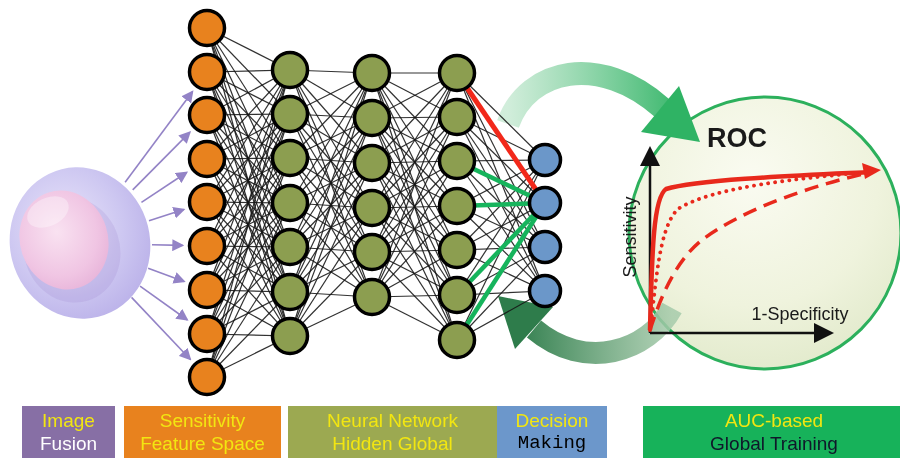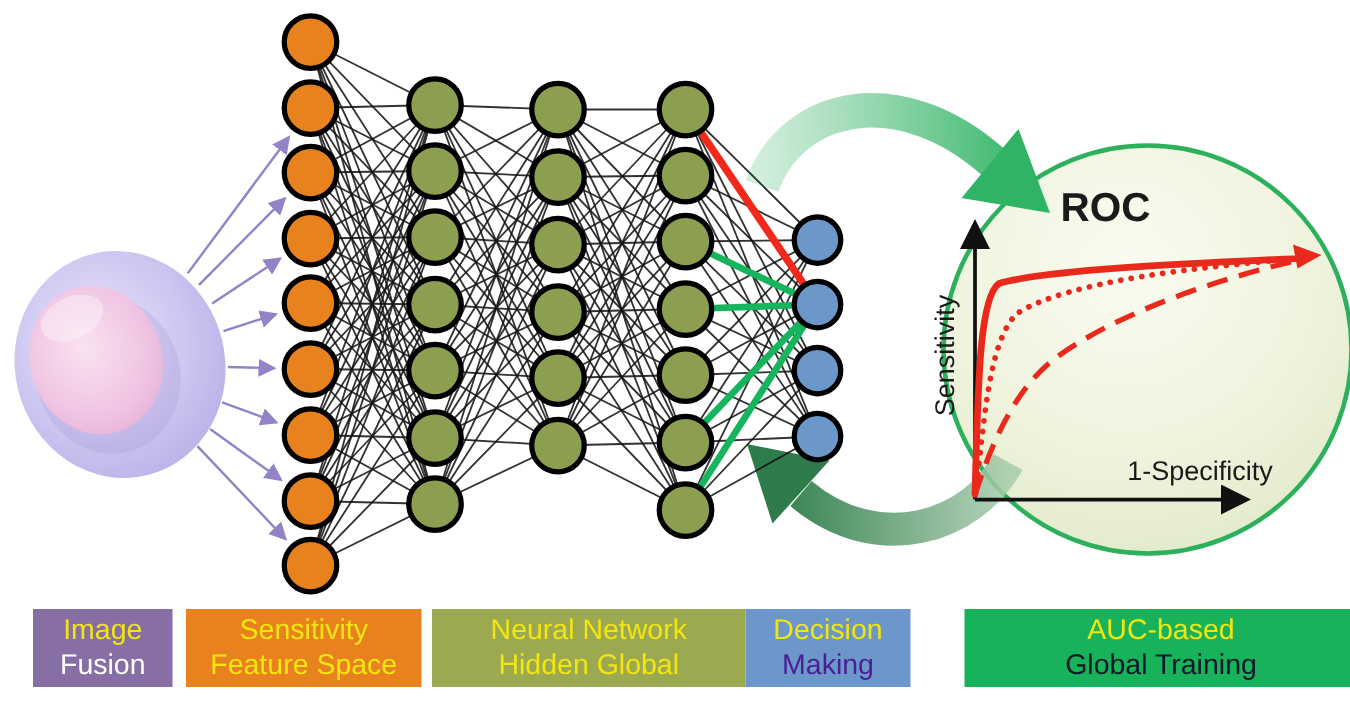--- a/index.html
+++ b/index.html
@@ -333,20 +333,20 @@
       <div class="legend-box" style="left: 124px; width: 157px; background: rgb(232, 130, 30);">
         <div class="legend-line" style="color: rgb(242, 230, 17);">Sensitivity</div>
         <div class="legend-line" style="color: rgb(242, 230, 17);">Feature Space</div>
       </div>
       <div class="legend-box" style="left: 288px; width: 209px; background: rgb(156, 169, 81);">
         <div class="legend-line" style="color: rgb(242, 230, 17);">Neural Network</div>
         <div class="legend-line" style="color: rgb(242, 230, 17);">Hidden Global</div>
       </div>
       <div class="legend-box" style="left: 497px; width: 110px; background: rgb(108, 151, 203);">
         <div class="legend-line" style="color: rgb(242, 230, 17);">Decision</div>
-        <div class="legend-line" style="color: #4c1d95;">Making</div>
+        <div class="legend-line" style="color: #000000; font-family: Liberation Mono, monospace;">Making</div>
       </div>
       <div class="legend-box" style="left: 615px; width: 262px; background: rgb(23, 178, 90); margin-left: 28px;">
         <div class="legend-line" style="color: rgb(242, 230, 17);">AUC-based</div>
         <div class="legend-line" style="color: #0f172a;">Global Training</div>
       </div>
     </div>
 </div>
 
 </body></html>

